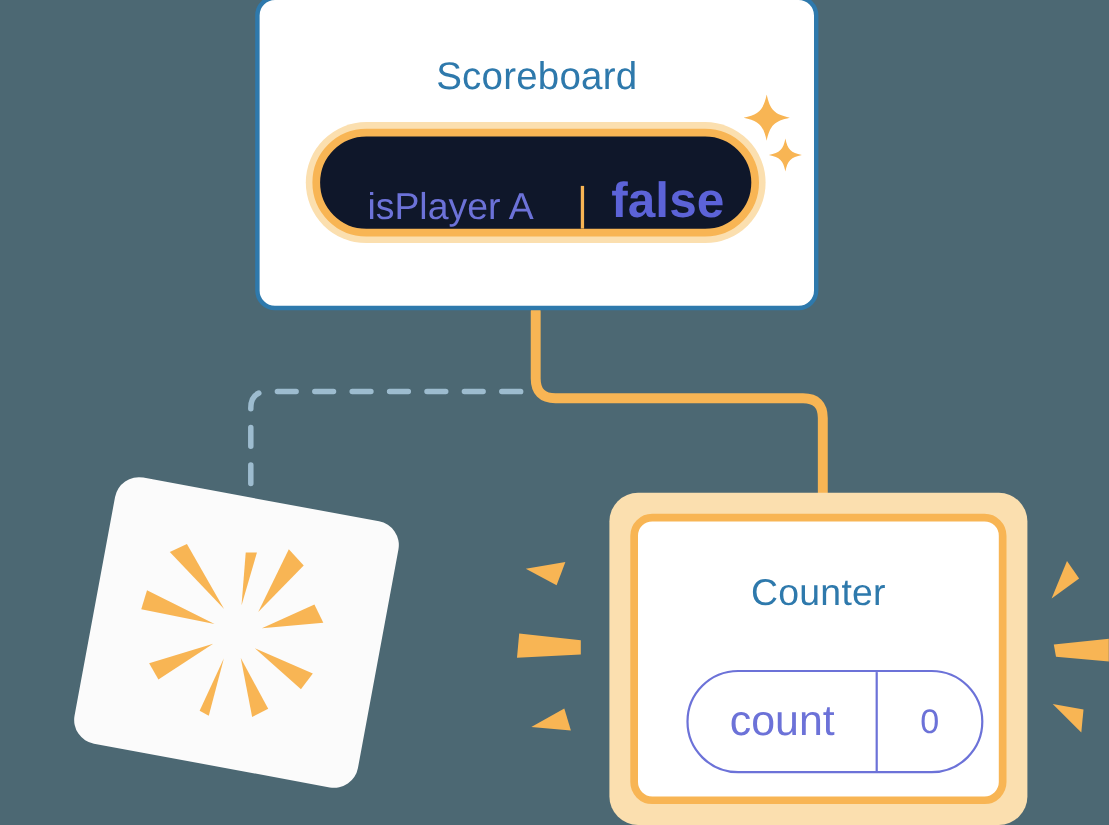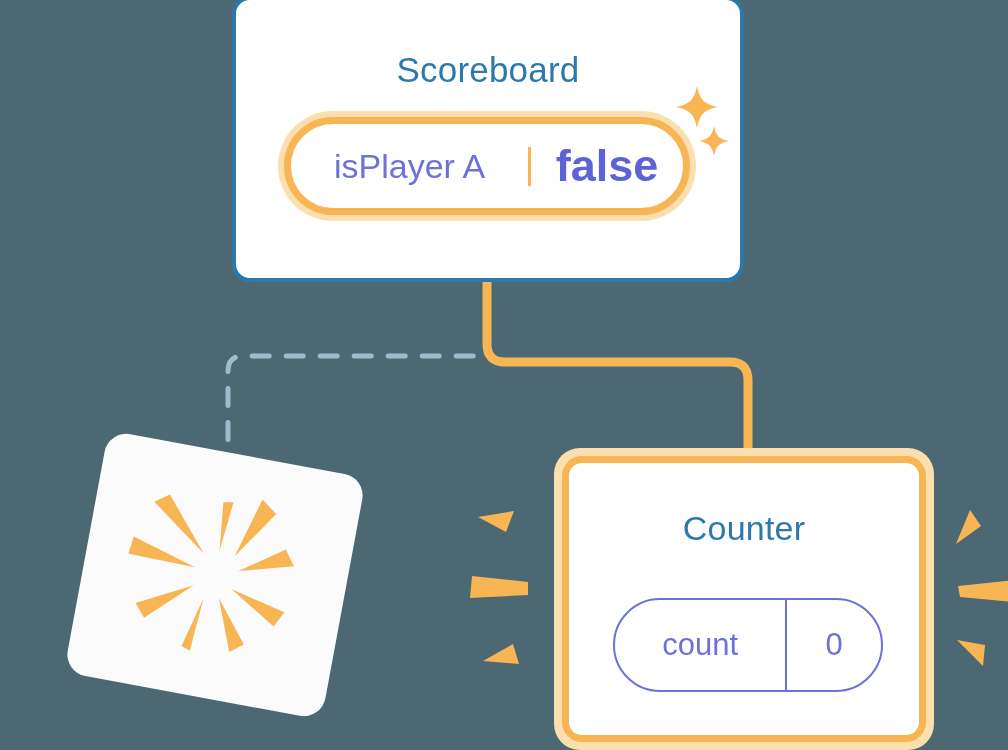--- a/index.html
+++ b/index.html
@@ -29,21 +29,21 @@
     border:4px solid #2e79ac;
     border-radius:18px;
     z-index:3;
   }
 
   
   #counter-card{
     left:554px;top:448px;width:380px;height:302px;
     border-radius:26px;
     background:#fbdfaf;
-    padding:8px;
+    padding:19px;
     z-index:3;
   }
   #counter-card .inner-ring{
     width:100%;height:100%;
     box-sizing:border-box;
     border:7px solid #f8b554;
     border-radius:20px;
     background:#ffffff;
     position:relative;
   }
@@ -79,25 +79,25 @@
   }
 
   
   #scoreboard-pill{
     left:42px;top:111px;width:418px;height:110px;
     background:#fbdfaf;
     border-radius:999px;
     padding:6px;
   }
   #scoreboard-pill .pill-inner{
-    flex:1;display:flex;align-items:center;
+    flex:1;display:flex;align-items:flex-end;
     box-sizing:border-box;
     border:7px solid #f8b554;
     border-radius:999px;
-    background:#ffffff;
+    background:#0f172a;
     overflow:hidden;
   }
   #scoreboard-pill .pill-key{
     flex:0 0 60.5%;
     display:flex;align-items:center;justify-content:center;
     color:#6c72d8;font-size:34px;font-weight:400;
     border-right:3px solid #f8b554;
     white-space:nowrap;
   }
   #scoreboard-pill .pill-val{
@@ -111,21 +111,21 @@
   #counter-pill{
     left:44px;top:135px;width:270px;height:94px;
     border:2px solid #6c72d8;
     border-radius:999px;
     background:#ffffff;
     overflow:hidden;
   }
   #counter-pill .pill-key{
     flex:0 0 64%;
     display:flex;align-items:center;justify-content:center;
-    color:#6c72d8;font-size:31px;
+    color:#6c72d8;font-size:39px;
     border-right:2px solid #6c72d8;
     white-space:nowrap;
   }
   #counter-pill .pill-val{
     flex:1;
     display:flex;align-items:center;justify-content:center;
     color:#6c72d8;font-size:31px;
     white-space:nowrap;
   }
 

